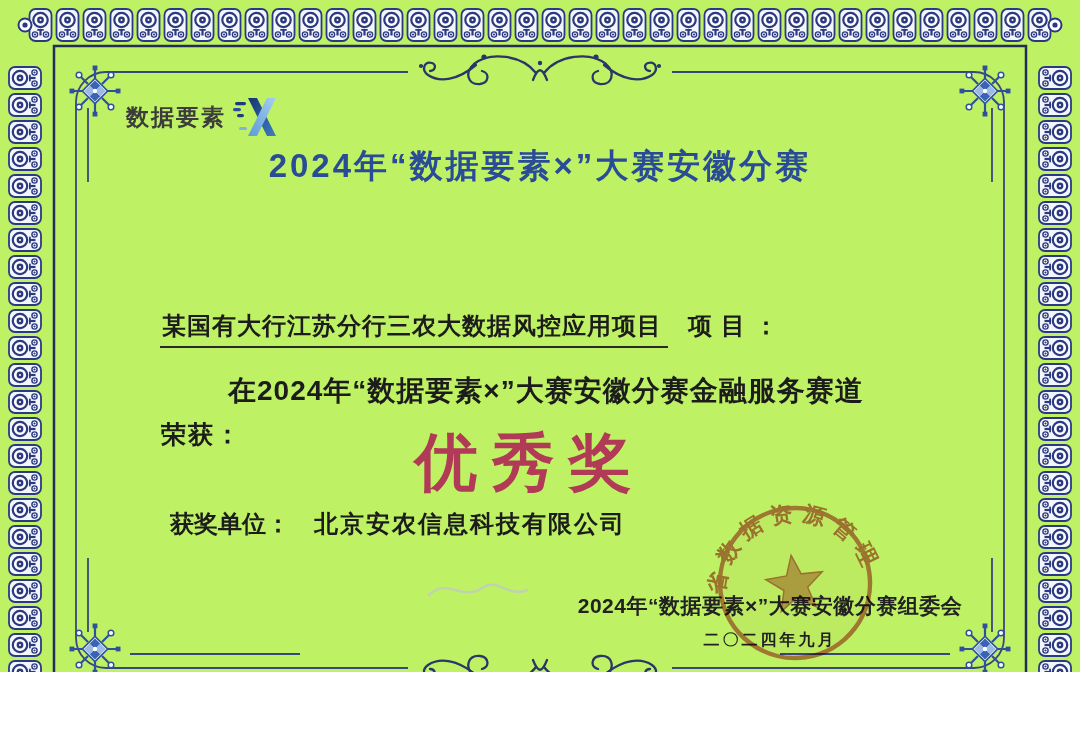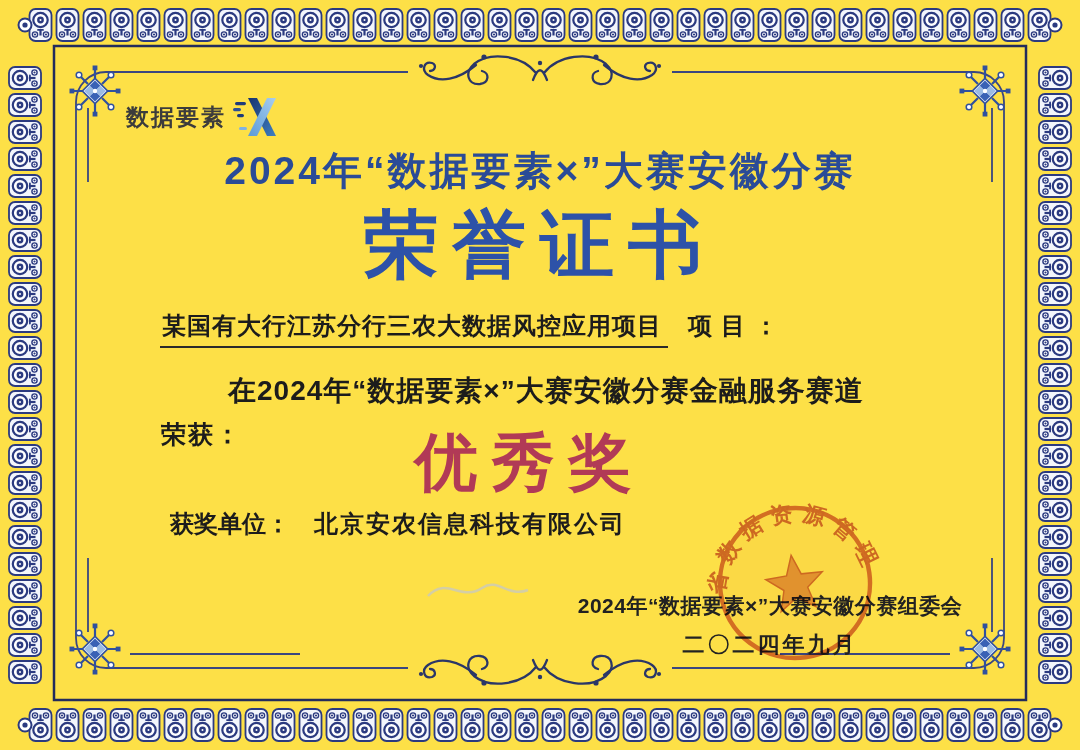--- a/index.html
+++ b/index.html
@@ -1,32 +1,32 @@
 <!DOCTYPE html>
 <html><head>
 <meta charset="utf-8">
 <style>
   html,body{margin:0;padding:0;background:#ffffff;}
   .stage{
-    position:relative;width:1080px;height:750px;overflow:hidden;
-    background:#fde047;
+    position:relative;width:1080px;height:672px;overflow:hidden;
+    background:#bef264;
     font-family:"Liberation Sans","DejaVu Sans",sans-serif;
     color:#1c1c1c;
   }
   svg{display:block;}
   .decor-layer{position:absolute;left:0;top:0;z-index:1;}
   .content-layer{position:absolute;left:0;top:0;width:1080px;height:750px;z-index:3;}
   .seal-layer{position:absolute;left:700px;top:488px;z-index:5;mix-blend-mode:multiply;opacity:.88;}
 
   .logo{position:absolute;left:126px;top:94px;display:flex;align-items:center;gap:6px;}
   .logo-text{font-size:23px;font-weight:700;color:#3c3c3c;letter-spacing:2px;}
 
   .competition-title{
     position:absolute;left:0;right:0;top:144px;text-align:center;
-    font-size:39px;font-weight:800;color:#2a4b97;letter-spacing:3px;
+    font-size:33px;font-weight:800;color:#2a4b97;letter-spacing:3px;
   }
   .certificate-title{
     position:absolute;left:0;right:0;top:196px;margin:0;text-align:center;
     font-family:"DejaVu Serif","Liberation Serif",serif;
     font-size:74px;font-weight:700;color:#2d52a8;letter-spacing:14px;
   }
 
   .project-line{position:absolute;left:160px;top:310px;font-size:24px;font-weight:700;white-space:nowrap;}
   .project-name{border-bottom:2.5px solid #2a2a2a;padding:0 6px 7px 2px;letter-spacing:1px;}
   .project-label{margin-left:20px;letter-spacing:9px;}
@@ -38,21 +38,21 @@
   .award-name{
     position:absolute;left:0;right:20px;top:420px;text-align:center;
     font-size:63px;font-weight:800;color:#b13a56;letter-spacing:14px;
   }
 
   .winner-line{position:absolute;left:170px;top:508px;font-size:24px;font-weight:700;white-space:nowrap;}
   .winner-name{margin-left:24px;letter-spacing:2px;}
 
   .issuer-block{position:absolute;left:570px;top:592px;width:400px;text-align:center;}
   .issuer-name{font-size:21px;font-weight:600;color:#222;letter-spacing:.5px;}
-  .issue-date{margin-top:10px;font-size:22px;font-weight:600;color:#222;letter-spacing:3px;font-family:Liberation Serif, serif;}
+  .issue-date{margin-top:10px;font-size:16px;font-weight:600;color:#222;letter-spacing:3px;font-family:Liberation Serif, serif;}
 </style>
 </head>
 <body>
 
 <div class="stage">
 
   <svg id="decor-layer" class="decor-layer" width="1080" height="750" viewBox="0 0 1080 750">
     <defs>
 
       <g id="flake">
@@ -1609,21 +1609,20 @@
         <rect x="0" y="14" width="8" height="3.2" rx="1.6" fill="#2c4f96"></rect>
         <rect x="4" y="20" width="7" height="3.2" rx="1.6" fill="#1d3a7a"></rect>
         <rect x="6" y="33" width="8" height="3" rx="1.5" fill="#7fb2e2"></rect>
         <polygon points="15,4 24,4 43,42 34,42" fill="url(#xg1)"></polygon>
         <polygon points="34,4 43,4 24,42 15,42" fill="url(#xg2)"></polygon>
       </svg>
     </div>
 
     <div class="competition-title">2024年“数据要素×”大赛安徽分赛</div>
 
-    <h1 class="certificate-title">荣誉证书</h1>
 
     <div class="project-line">
       <span class="project-name">某国有大行江苏分行三农大数据风控应用项目</span><span class="project-label">项目：</span>
     </div>
 
     <div class="achievement-line">
       <span>在2024年“数据要素×”大赛安徽分赛</span><span class="achievement-track">金融服务赛道</span>
     </div>
 
     <div class="awarded-label">荣获：</div>

